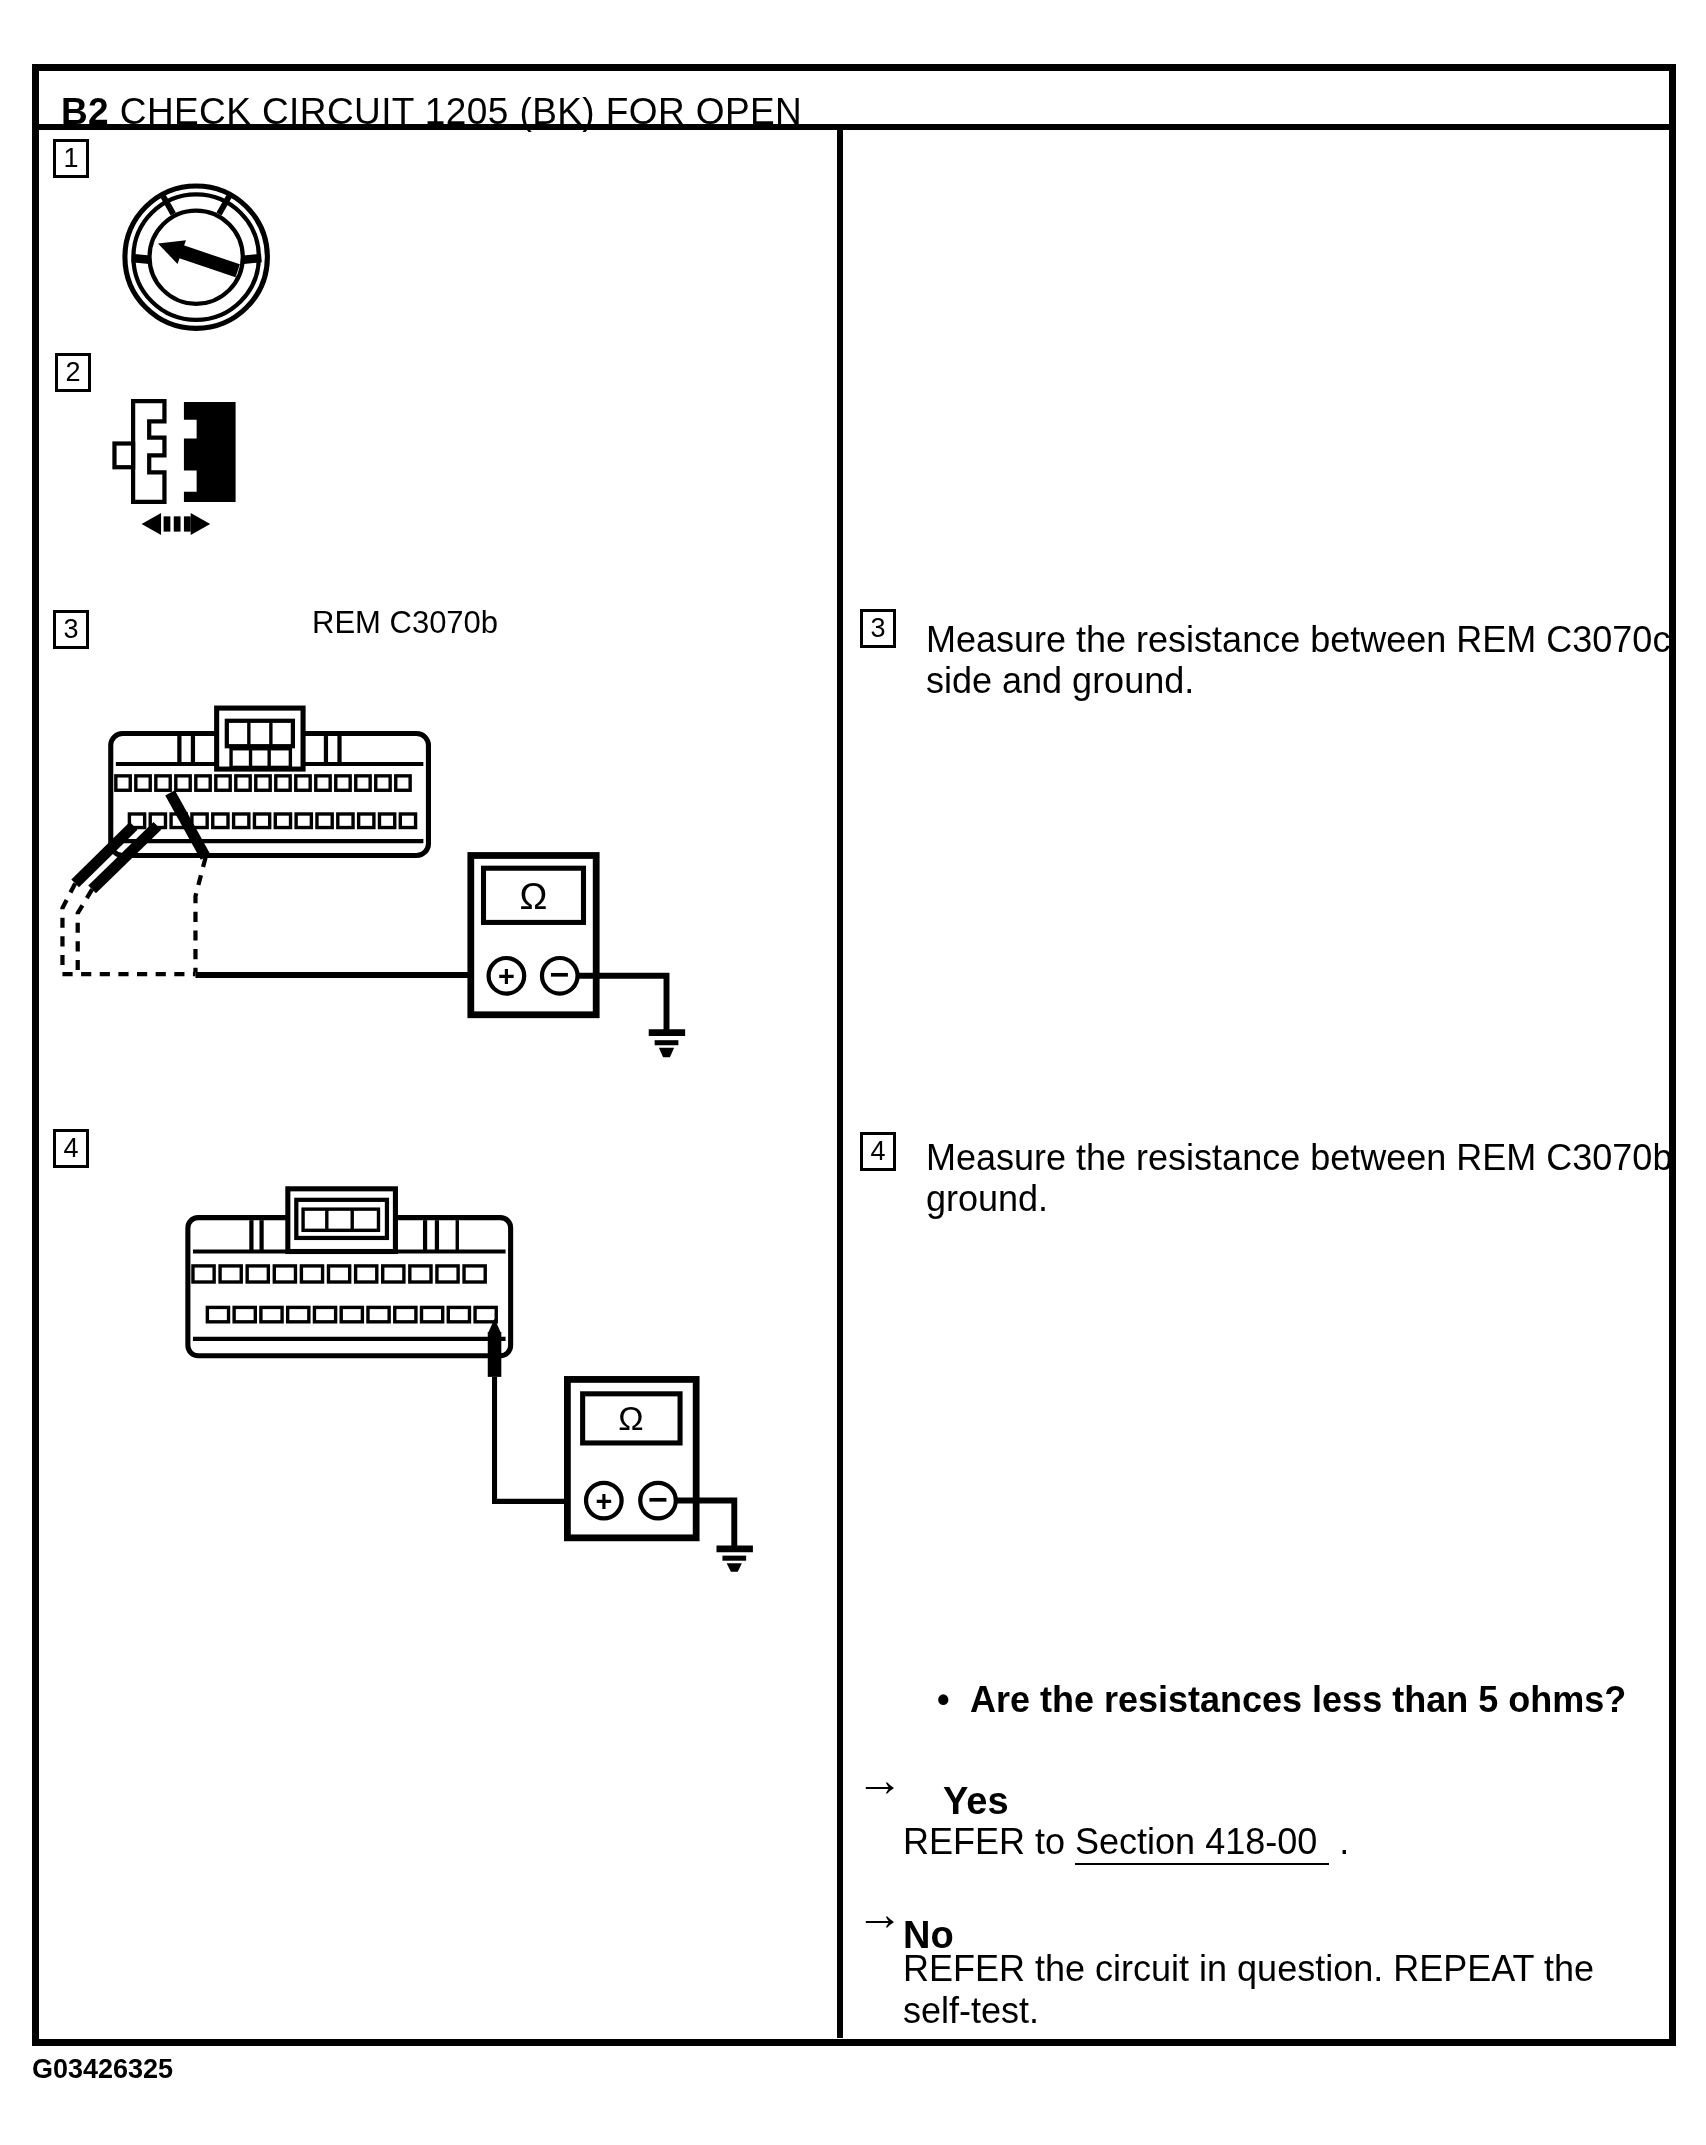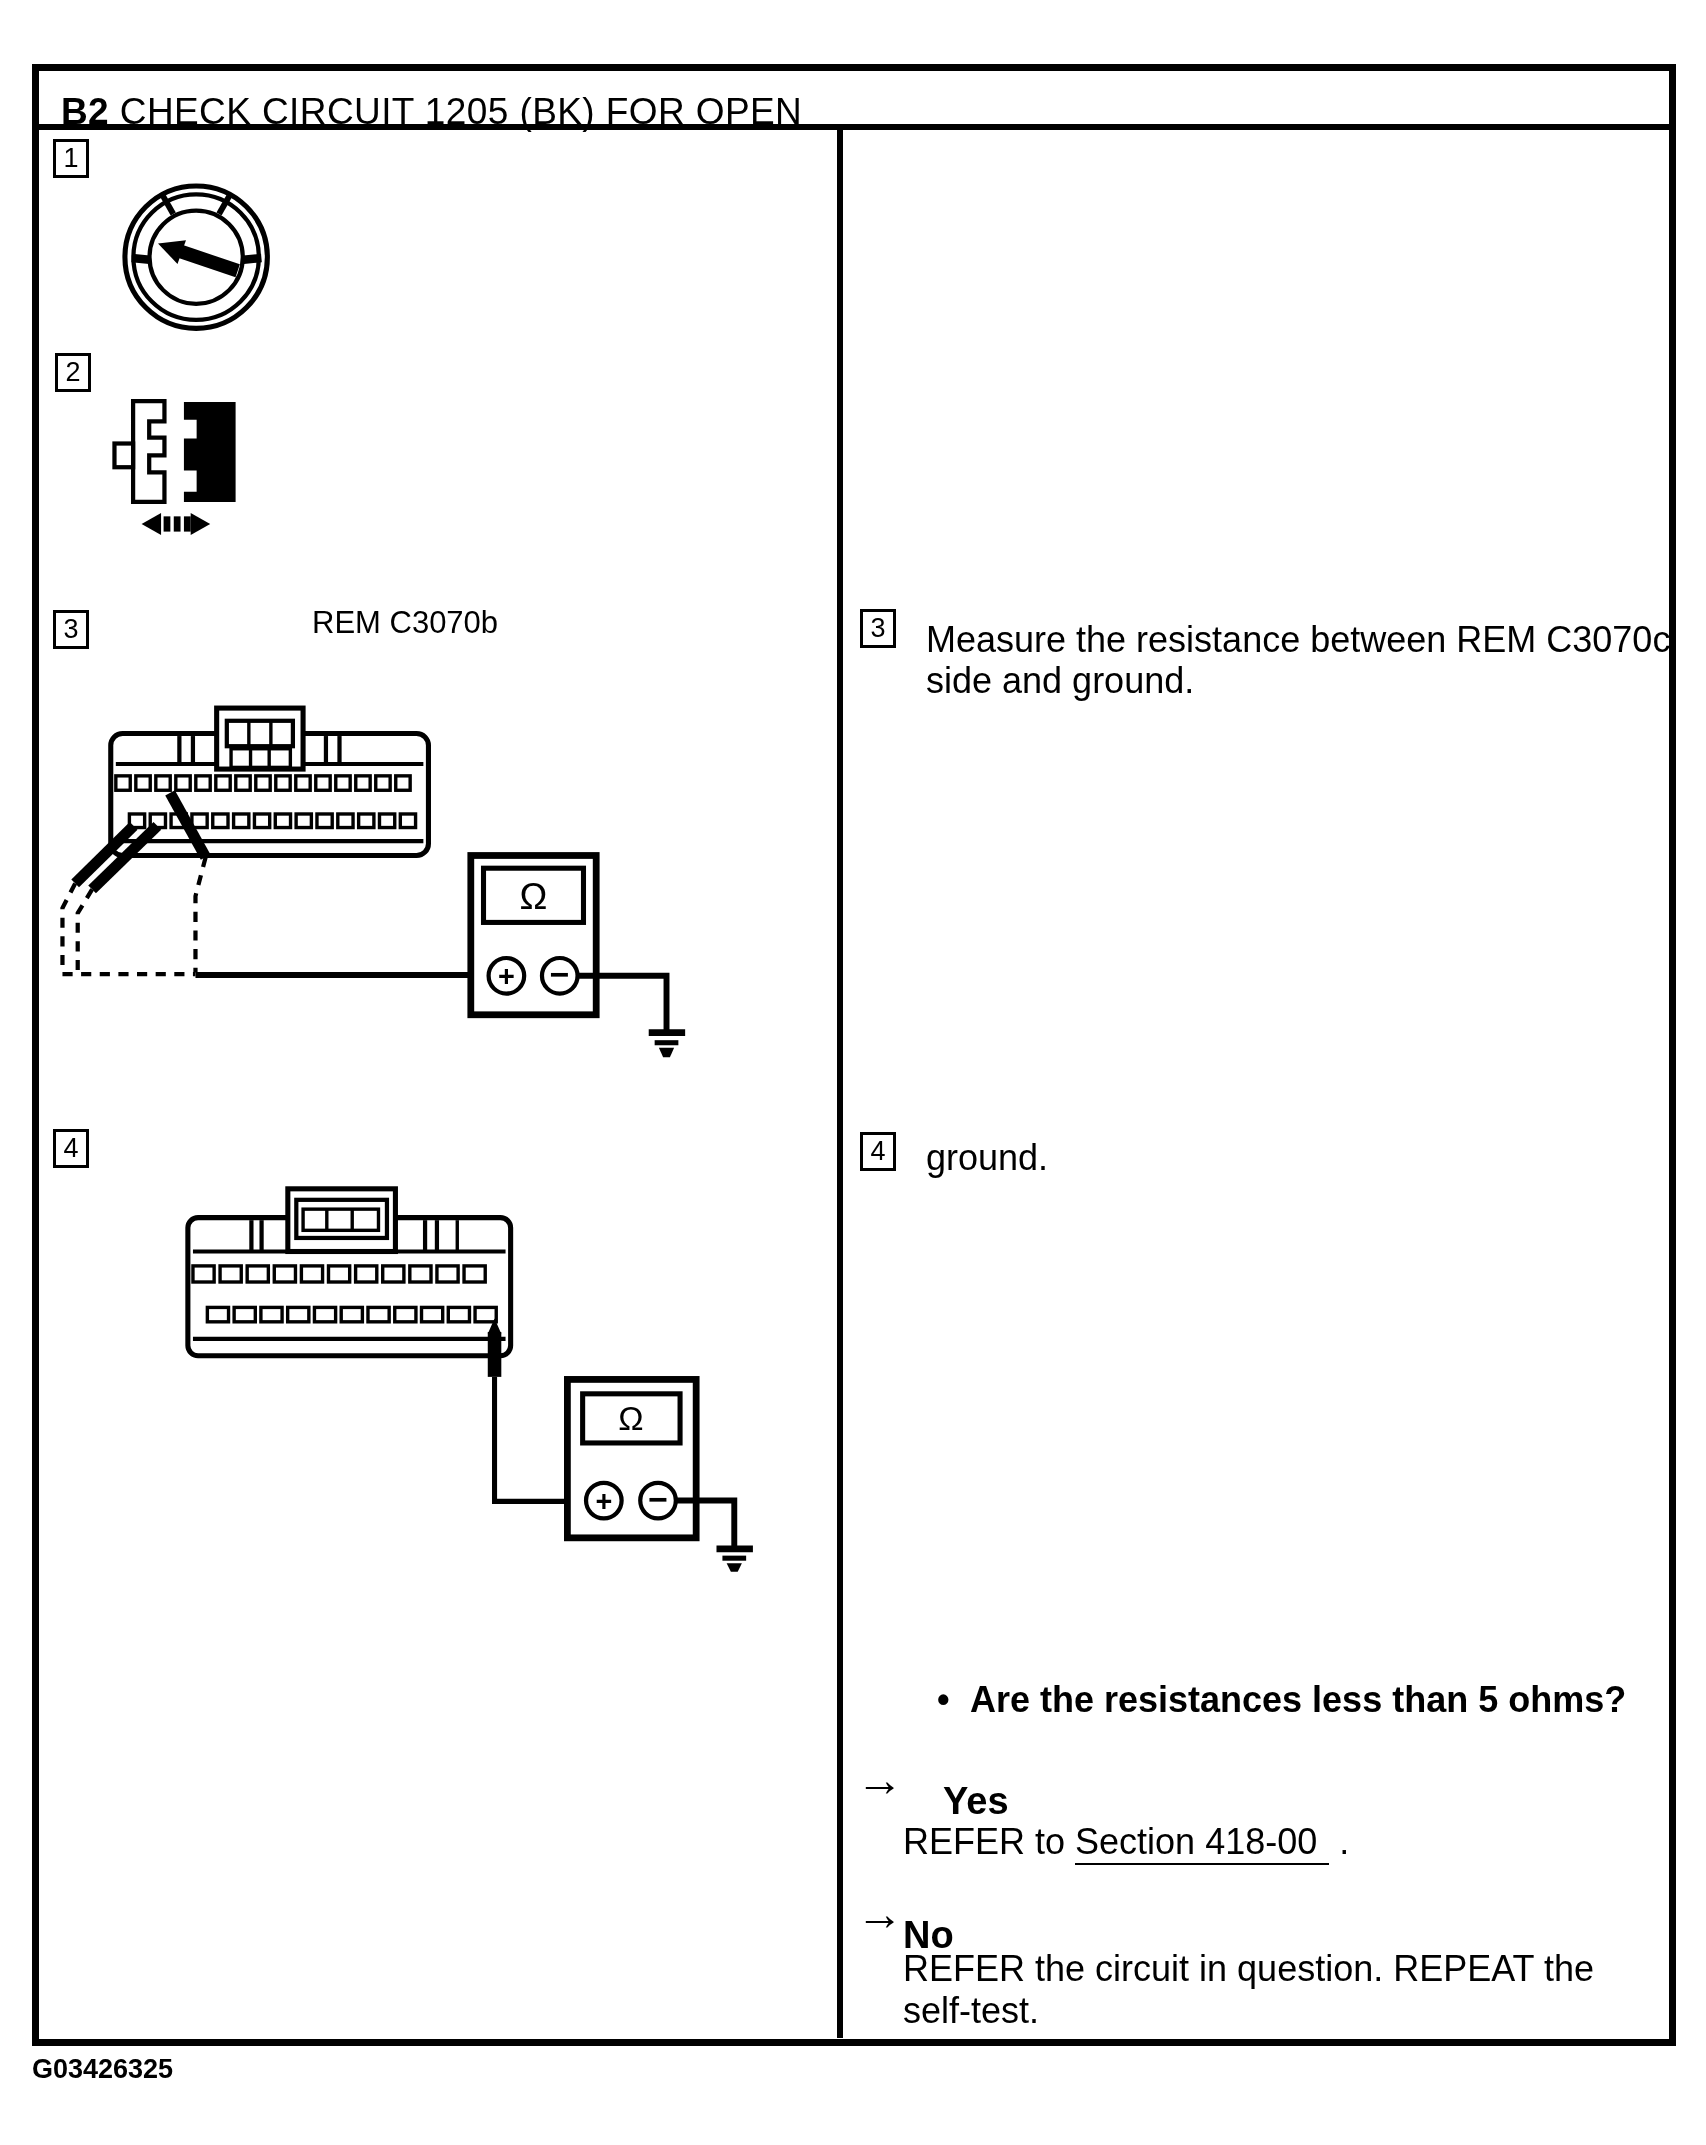--- a/index.html
+++ b/index.html
@@ -250,20 +250,21 @@
 </div>
 <div class="abs step-text" style="left:926px;top:619px;">
   <div>Measure the resistance between REM C3070c</div>
   <div>side and ground.</div>
 </div>
 
 <div class="abs step-box" style="left:860px;top:1132px;">
   <span>4</span>
 </div>
 <div class="abs step-text" style="left:926px;top:1137px;">
+  <div>Measure the resistance between REM C3070b</div>
   <div>ground.</div>
 </div>
 
 <div class="abs question-row" style="left:937px;top:1679px;">
   <span class="q-bullet">•</span>
   <span>Are the resistances less than 5 ohms?</span>
 </div>
 
 <div class="abs answer-arrow" style="left:856px;top:1756px;">→</div>
 <div class="abs answer-label" style="left:903px;top:1780px;margin-left:40px;">Yes</div>

